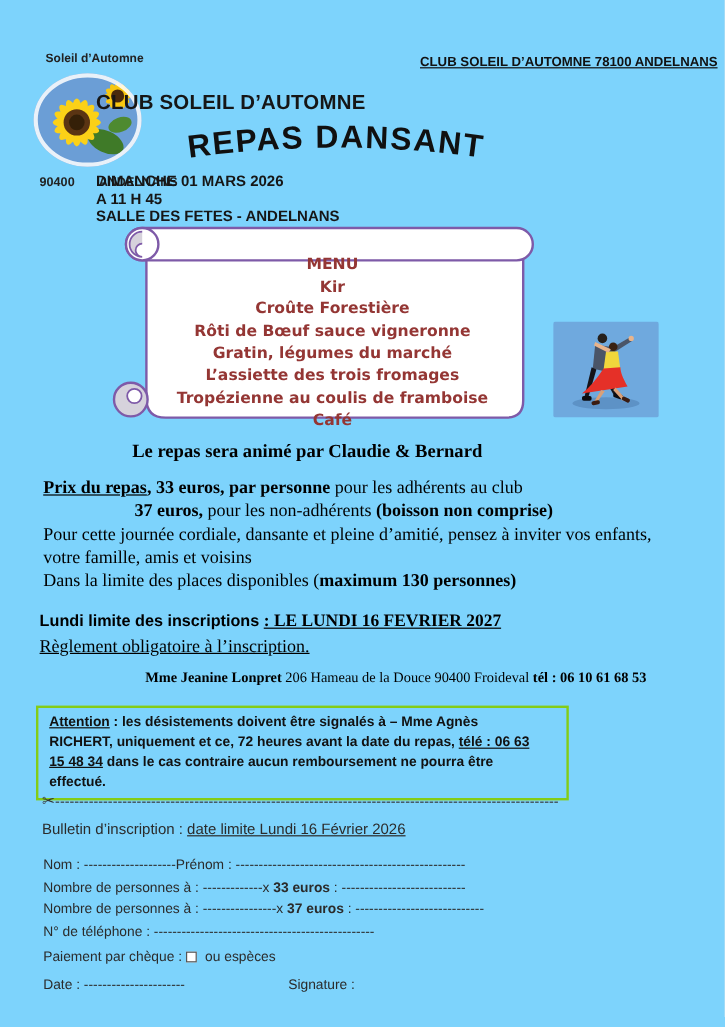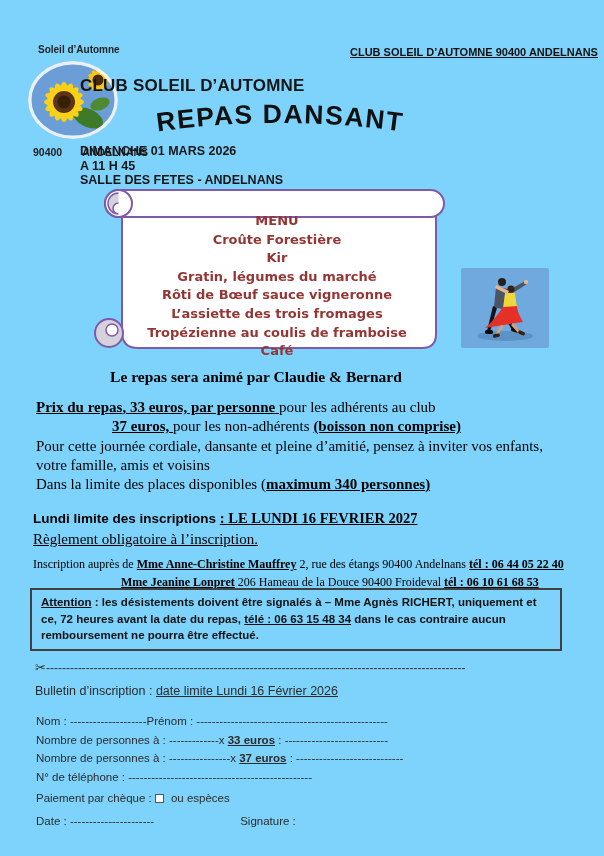--- a/index.html
+++ b/index.html
@@ -33,37 +33,37 @@
 
   .dancers { left:461px; top:268px; }
 
   .animation-line { left:0; top:368px; width:512px; text-align:center;
     font-family:"Liberation Serif", serif; font-weight:bold; font-size:15.5px; color:#000; }
 
   
   .pricing { left:36px; top:398px; width:548px;
     font-family:"Liberation Serif", serif; font-size:15px; line-height:19.3px; color:#000; }
   .pricing .indent { padding-left:76px; }
-  .b { font-weight:bold;text-decoration:underline; }
+  .b { font-weight:bold; }
   .u { text-decoration:underline; }
 
   
   .deadline { left:33px; top:510px; color:#000; }
   .deadline .line1 { font-size:13.5px; }
   .deadline .lbl { font-family:"Liberation Sans", sans-serif; font-weight:bold; }
   .deadline .val { font-family:"Liberation Serif", serif; font-weight:bold; text-decoration:underline; font-size:14.5px; }
   .deadline .line2 { margin-top:4px; font-family:"Liberation Serif", serif; font-size:15px; text-decoration:underline; }
 
   
   .contacts { left:33px; top:556px; width:548px;
     font-family:"Liberation Serif", serif; font-size:12px; line-height:17.5px; color:#000; white-space:nowrap; }
   .contacts .line2 { padding-left:88px; }
 
   
-  .attention { left:30px; top:588px; width:532px; border:2px solid #404040;
+  .attention { left:30px; top:588px; width:444px; border:2px solid #84cc16;
     padding:4px 20px 5px 9px; font-size:11.5px; font-weight:bold; line-height:16.5px; color:#111; }
 
   
   .cutline { left:35px; top:660px; font-size:12px; color:#333; white-space:nowrap; }
   .cutline .scissors { font-size:13px; }
 
   
   .bulletin { left:35px; top:684px; font-size:12.5px; color:#2b2b2b; }
   .bulletin .bu { text-decoration:underline; }
 
@@ -123,21 +123,21 @@
       </g>
 
       <ellipse cx="47" cy="40" rx="45" ry="39" fill="none" stroke="#ffffff" stroke-width="7" opacity="0.85"></ellipse>
     </g>
   </svg>
 
   <div class="abs logo-location">
     <span>90400</span><span class="gap"></span><span>ANDELNANS</span>
   </div>
 
-  <div class="abs right-title">CLUB SOLEIL D’AUTOMNE 90400 ANDELNANS</div>
+  <div class="abs right-title">CLUB SOLEIL D’AUTOMNE 78100 ANDELNANS</div>
 
   <div class="abs center-col">
     <div class="club-title">CLUB SOLEIL D’AUTOMNE</div>
     <svg class="event-arc" width="340" height="48" viewBox="0 0 340 48">
       <defs>
           <path id="arcpath" d="M 18,40 Q 170,14 322,40" fill="none"></path>
         </defs>
       <text font-family="Liberation Sans, sans-serif" font-size="26.5" font-weight="bold" fill="#101010" letter-spacing="1.5">
         <textPath href="#arcpath" startOffset="50%" text-anchor="middle">REPAS DANSANT</textPath>
       </text>
@@ -157,24 +157,24 @@
 
     <circle cx="26.5" cy="17.5" r="13.5" fill="#ffffff" stroke="#7e5aa8" stroke-width="2"></circle>
     <path d="M26.5,7 A10.5,10.5 0 1 0 26.5,28 A5.5,5.5 0 1 1 26.5,17" fill="#d6d2dc" stroke="#7e5aa8" stroke-width="1.5"></path>
 
     <circle cx="17" cy="147" r="14" fill="#d6d2dc" stroke="#7e5aa8" stroke-width="2"></circle>
     <circle cx="20" cy="144" r="6" fill="#ffffff" stroke="#7e5aa8" stroke-width="1.5"></circle>
   </svg>
 
   <div class="abs menu-block">
     <div class="menu-heading">MENU</div>
+    <div>Kir</div>
     <div>Croûte Forestière</div>
-    <div>Kir</div>
+    <div>Rôti de Bœuf sauce vigneronne</div>
     <div>Gratin, légumes du marché</div>
-    <div>Rôti de Bœuf sauce vigneronne</div>
     <div>L’assiette des trois fromages</div>
     <div>Tropézienne au coulis de framboise</div>
     <div>Café</div>
   </div>
 
   <svg class="abs dancers" width="88" height="80" viewBox="0 0 88 80">
     <rect x="0" y="0" width="88" height="80" rx="2" fill="#6fa9de"></rect>
     <ellipse cx="44" cy="68" rx="28" ry="5" fill="#5d92c6"></ellipse>
 
     <g>
@@ -200,30 +200,29 @@
     </g>
   </svg>
 
   <div class="abs animation-line">Le repas sera animé par Claudie &amp; Bernard</div>
 
   <div class="abs pricing">
     <div><span class="b u">Prix du repas</span><span class="b">, 33 euros, par personne </span><span>pour les adhérents au club</span></div>
     <div class="indent"><span class="b">37 euros, </span><span>pour les non-adhérents </span><span class="b">(boisson non comprise)</span></div>
     <div>Pour cette journée cordiale, dansante et pleine d’amitié, pensez à inviter vos enfants,</div>
     <div>votre famille, amis et voisins</div>
-    <div><span>Dans la limite des places disponibles (</span><span class="b">maximum 340 personnes</span><span class="b">)</span></div>
+    <div><span>Dans la limite des places disponibles (</span><span class="b">maximum 130 personnes</span><span class="b">)</span></div>
   </div>
 
   <div class="abs deadline">
     <div class="line1"><span class="lbl"> Lundi limite des inscriptions </span><span class="val">: LE LUNDI 16 FEVRIER 2027</span></div>
     <div class="line2">Règlement obligatoire à l’inscription.</div>
   </div>
 
   <div class="abs contacts">
-    <div><span>Inscription auprès de </span><span class="b">Mme Anne-Christine Mauffrey</span><span> 2, rue des étangs 90400 Andelnans </span><span class="b">tél : 06 44 05 22 40</span></div>
     <div class="line2"><span class="b">Mme Jeanine Lonpret</span><span> 206 Hameau de la Douce 90400 Froideval </span><span class="b">tél : 06 10 61 68 53</span></div>
   </div>
 
   <div class="abs attention">
     <span class="u">Attention</span><span> : les désistements doivent être signalés à – Mme Agnès RICHERT, uniquement et ce, 72 heures avant la date du repas, </span><span class="u">télé : 06 63 15 48 34</span><span> dans le cas contraire aucun remboursement ne pourra être effectué.</span>
   </div>
 
   <div class="abs cutline">
     <span class="scissors">✂</span><span>---------------------------------------------------------------------------------------------------------</span>
   </div>

